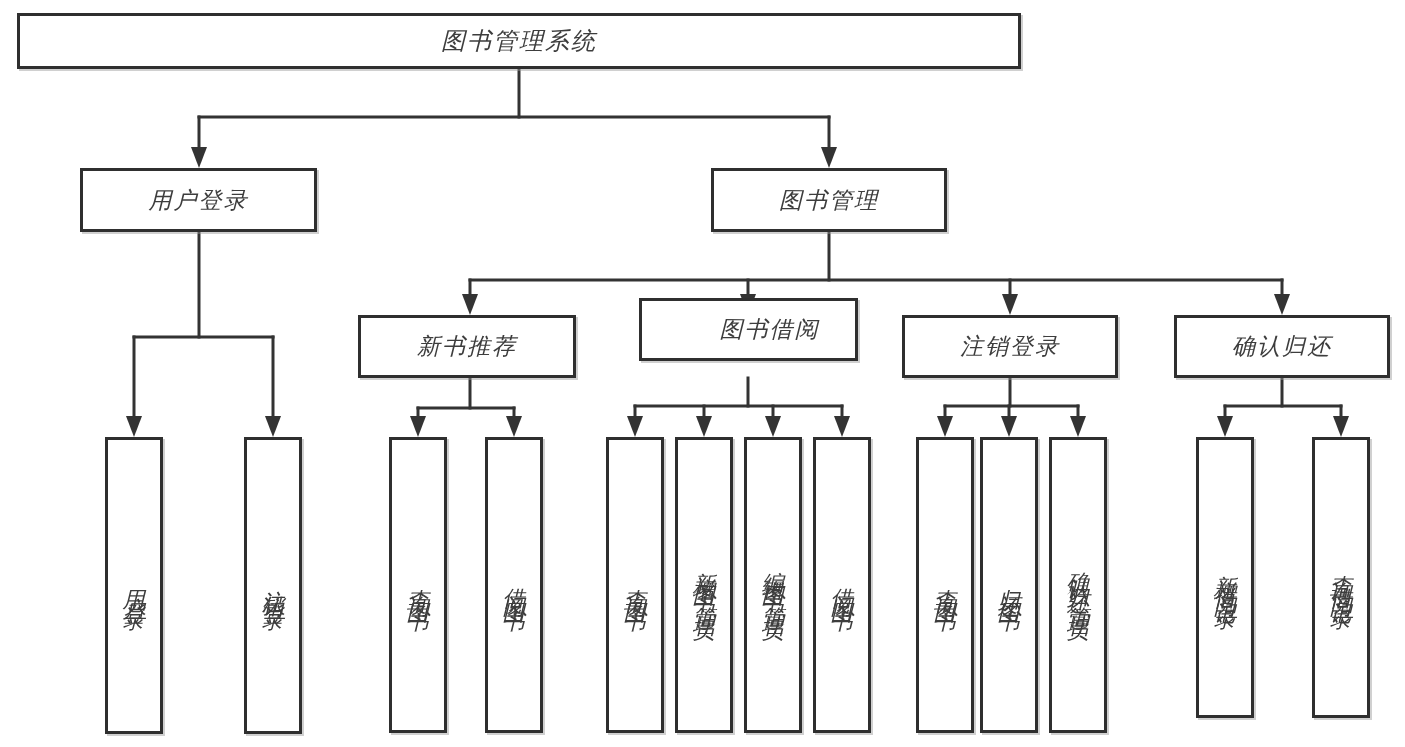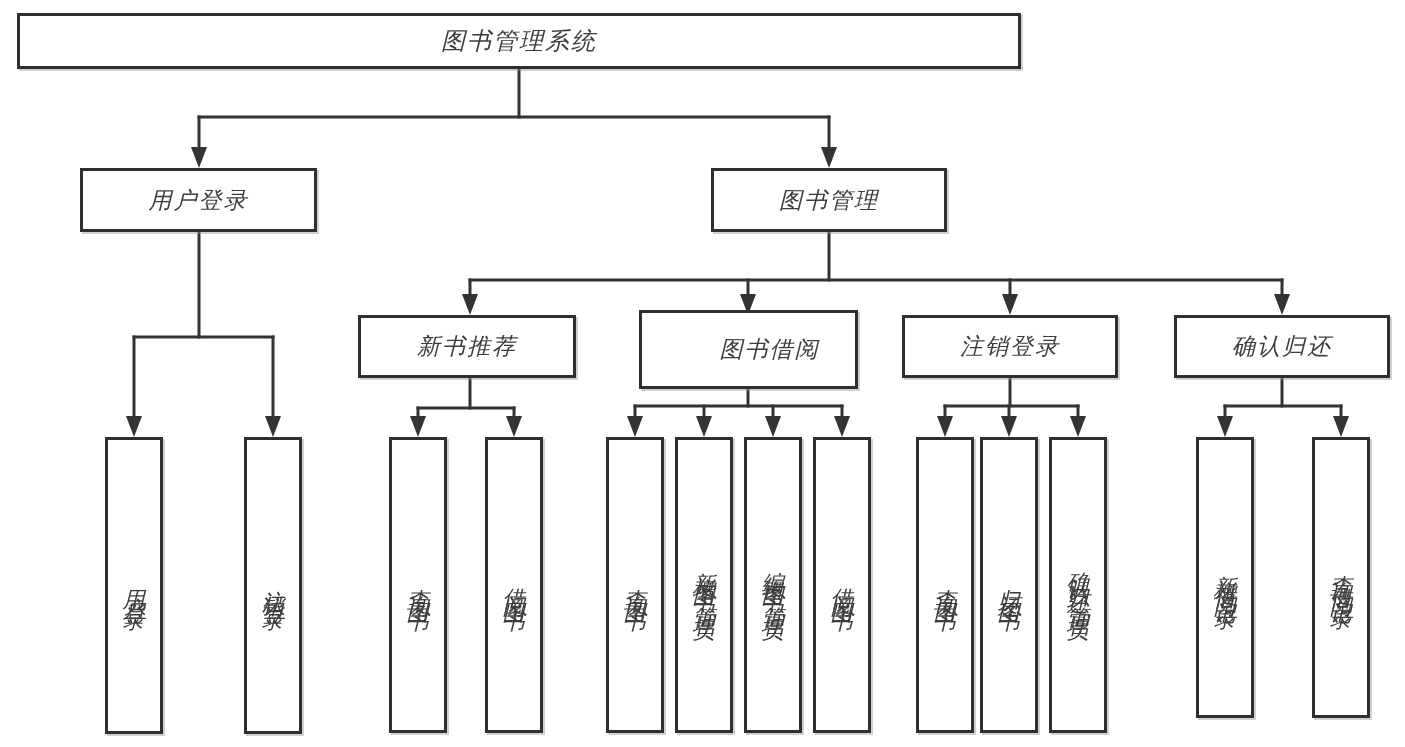--- a/index.html
+++ b/index.html
@@ -127,21 +127,21 @@
       <polygon points="1333,416 1349,416 1341,437" fill="#333333" stroke="none"></polygon>
     </g>
   </svg>
 
   <div class="node hbox" style="left:17px;top:13px;width:1004px;height:56px;font-size:24px;">图书管理系统</div>
 
   <div class="node hbox" style="left:80px;top:168px;width:237px;height:64px;">用户登录</div>
   <div class="node hbox" style="left:711px;top:168px;width:236px;height:64px;text-align:center;">图书管理</div>
 
   <div class="node hbox" style="left:358px;top:315px;width:218px;height:63px;">新书推荐</div>
-  <div class="node hbox" style="left:639px;top:310px;width:219px;height:79px;padding-left:42px;">图书借阅</div>
+  <div class="node hbox" style="left:639px;top:298px;width:219px;height:63px;padding-left:42px;">图书借阅</div>
   <div class="node hbox" style="left:902px;top:315px;width:216px;height:63px;">注销登录</div>
   <div class="node hbox" style="left:1174px;top:315px;width:216px;height:63px;">确认归还</div>
 
   <div class="node vbox" style="left:105px;top:437px;width:58px;height:297px;">用户登录</div>
   <div class="node vbox" style="left:244px;top:437px;width:58px;height:297px;">注销登录</div>
 
   <div class="node vbox" style="left:389px;top:437px;width:58px;height:296px;">查询图书</div>
   <div class="node vbox" style="left:485px;top:437px;width:58px;height:296px;">借阅图书</div>
 
   <div class="node vbox" style="left:606px;top:437px;width:58px;height:296px;">查询图书</div>

